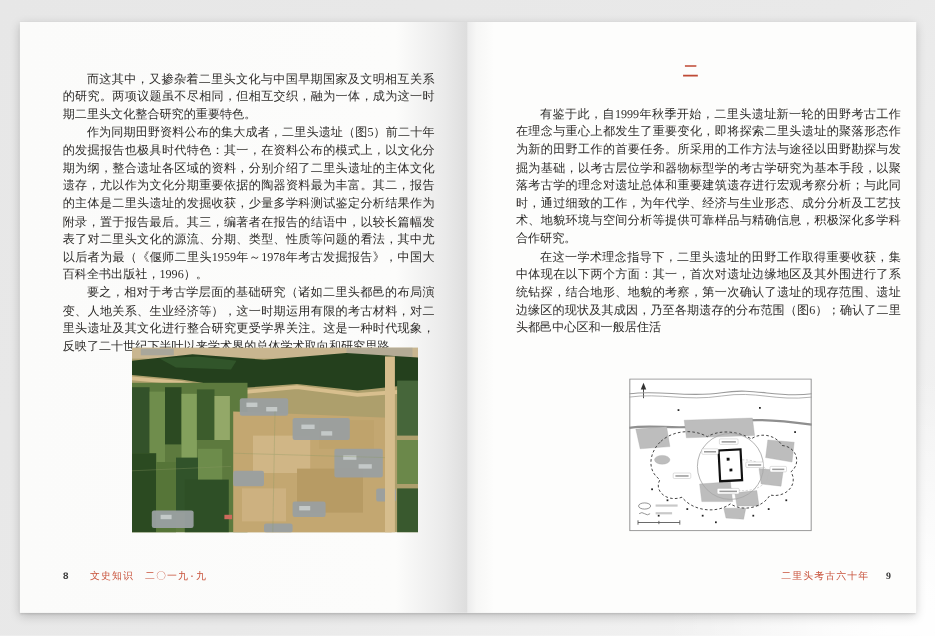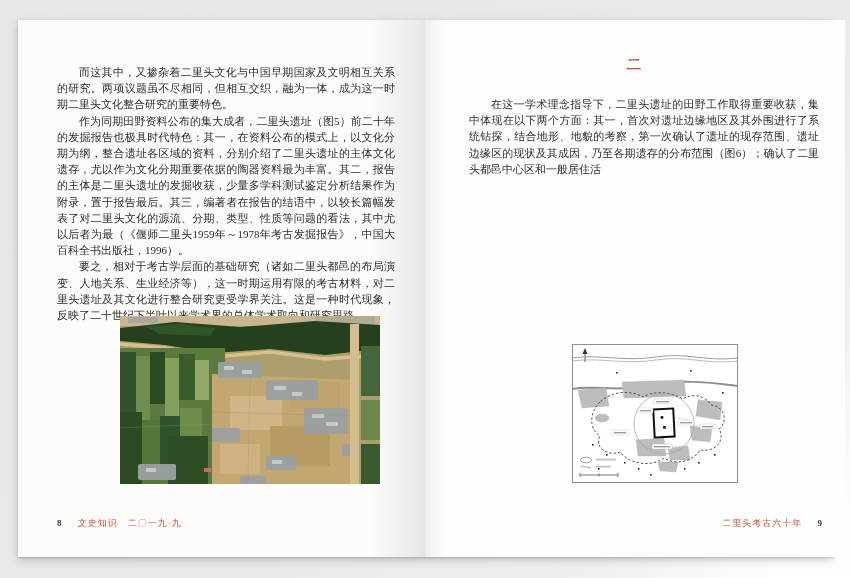--- a/index.html
+++ b/index.html
@@ -10,21 +10,21 @@
   .stage{
     position:relative;width:850px;height:578px;
     background:
       radial-gradient(circle at 97% 97%, rgba(255,255,255,.95) 0%, rgba(255,255,255,0) 22%),
       linear-gradient(135deg,#e7e7e7 0%,#e9e9e9 55%,#f1f1f1 85%,#fafafa 100%);
   }
   .spread{
     position:absolute;left:18px;top:20px;width:815px;height:537px;
     box-shadow:0 3px 9px rgba(0,0,0,.20), 0 1px 2px rgba(0,0,0,.15);
   }
-  .page{position:absolute;top:0;height:537px;padding-left:12px;}
+  .page{position:absolute;top:0;height:537px;}
   .page-left{
     left:0;width:407px;
     background:linear-gradient(to right,#fbfbfa 0%,#fcfcfb 84%,#eaeaea 95%,#dddddd 100%);
   }
   .page-right{
     left:407px;width:408px;
     background:linear-gradient(to right,#ececec 0%,#f7f7f6 2%,#fdfdfc 6%,#fdfdfc 100%);
   }
   .textblock{position:absolute;color:#2e2c2a;font-size:11px;line-height:16.2px;text-align:justify;}
   .textblock p{margin:0;text-indent:2em;}
@@ -38,21 +38,21 @@
   .fig-sat{left:102px;top:296px;width:260px;height:168px;}
   .fig-map{left:147px;top:324px;width:166px;height:139px;}
   .figure svg{display:block;width:100%;height:100%;}
   .caption{
     position:absolute;width:100%;text-align:center;left:0;
     font-size:8.5px;color:#4a4a4a;letter-spacing:.5px;
   }
   .cap-left{top:470px;}
   .cap-right{top:468px;}
   .footer{position:absolute;top:497px;font-size:9px;letter-spacing:1px;}
-  .footer-left{left:39px;}
+  .footer-left{left:39px;font-family:Liberation Mono, monospace;}
   .footer-right{right:22px;text-align:right;}
   .pagenum{color:#3a3a3a;font-weight:bold;}
   .journal,.running-title{color:#c8523b;margin-left:34px;}
   .footer-left .journal{margin-left:12px;}
   .footer-right .pagenum{margin-left:12px;}
 </style>
 </head>
 <body>
 
 <div class="stage">
@@ -137,20 +137,21 @@
       <div class="footer footer-left">
         <span class="pagenum">8</span>
         <span class="journal">文史知识　二〇一九·九</span>
       </div>
     </div>
 
     <div class="page page-right">
       <div class="section-heading">二</div>
 
       <div class="textblock tb-right">
+        <p>有鉴于此，自1999年秋季开始，二里头遗址新一轮的田野考古工作在理念与重心上都发生了重要变化，即将探索二里头遗址的聚落形态作为新的田野工作的首要任务。所采用的工作方法与途径以田野勘探与发掘为基础，以考古层位学和器物标型学的考古学研究为基本手段，以聚落考古学的理念对遗址总体和重要建筑遗存进行宏观考察分析；与此同时，通过细致的工作，为年代学、经济与生业形态、成分分析及工艺技术、地貌环境与空间分析等提供可靠样品与精确信息，积极深化多学科合作研究。</p>
         <p>在这一学术理念指导下，二里头遗址的田野工作取得重要收获，集中体现在以下两个方面：其一，首次对遗址边缘地区及其外围进行了系统钻探，结合地形、地貌的考察，第一次确认了遗址的现存范围、遗址边缘区的现状及其成因，乃至各期遗存的分布范围（图6）；确认了二里头都邑中心区和一般居住活</p>
       </div>
 
       <div class="figure fig-map">
         <svg viewBox="0 0 166 139">
           <rect x="0.5" y="0.5" width="165" height="138" fill="#ffffff" stroke="#8d8d8d" stroke-width="1"></rect>
 
           <g stroke="#333" fill="#333">
             <line x1="13" y1="18" x2="13" y2="7" stroke-width="0.8"></line>
             <polygon points="10.5,10 13,4 15.5,10" stroke="none"></polygon>

